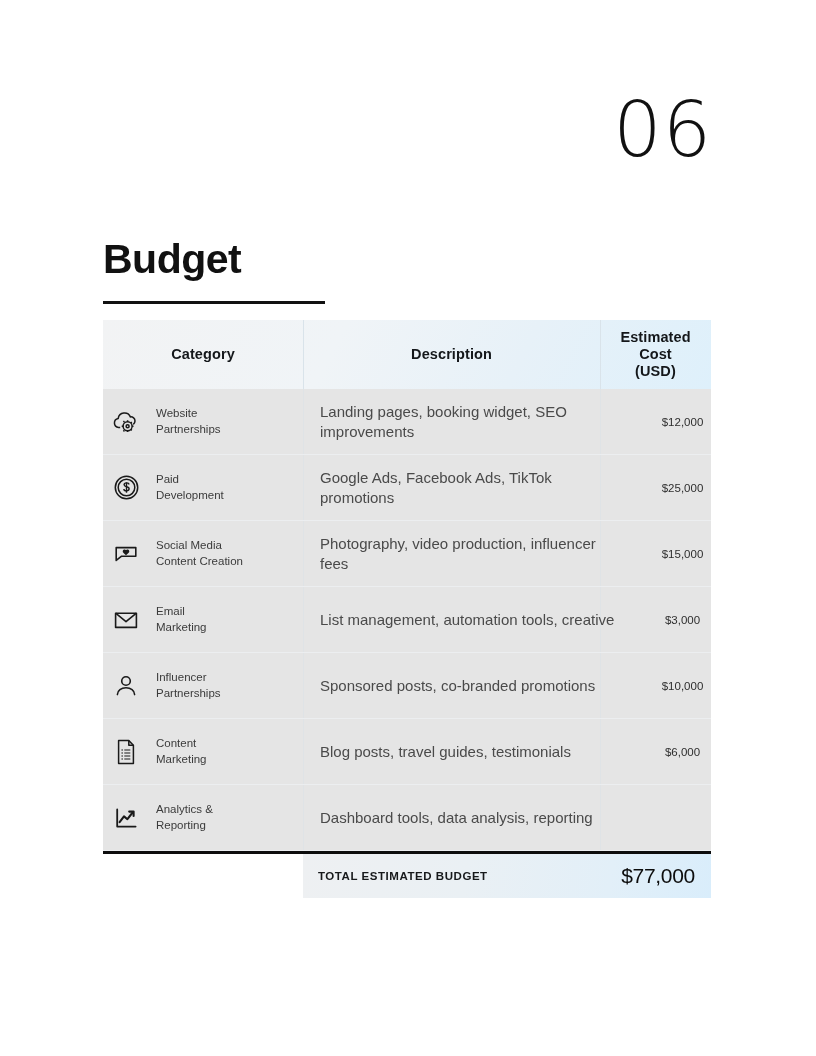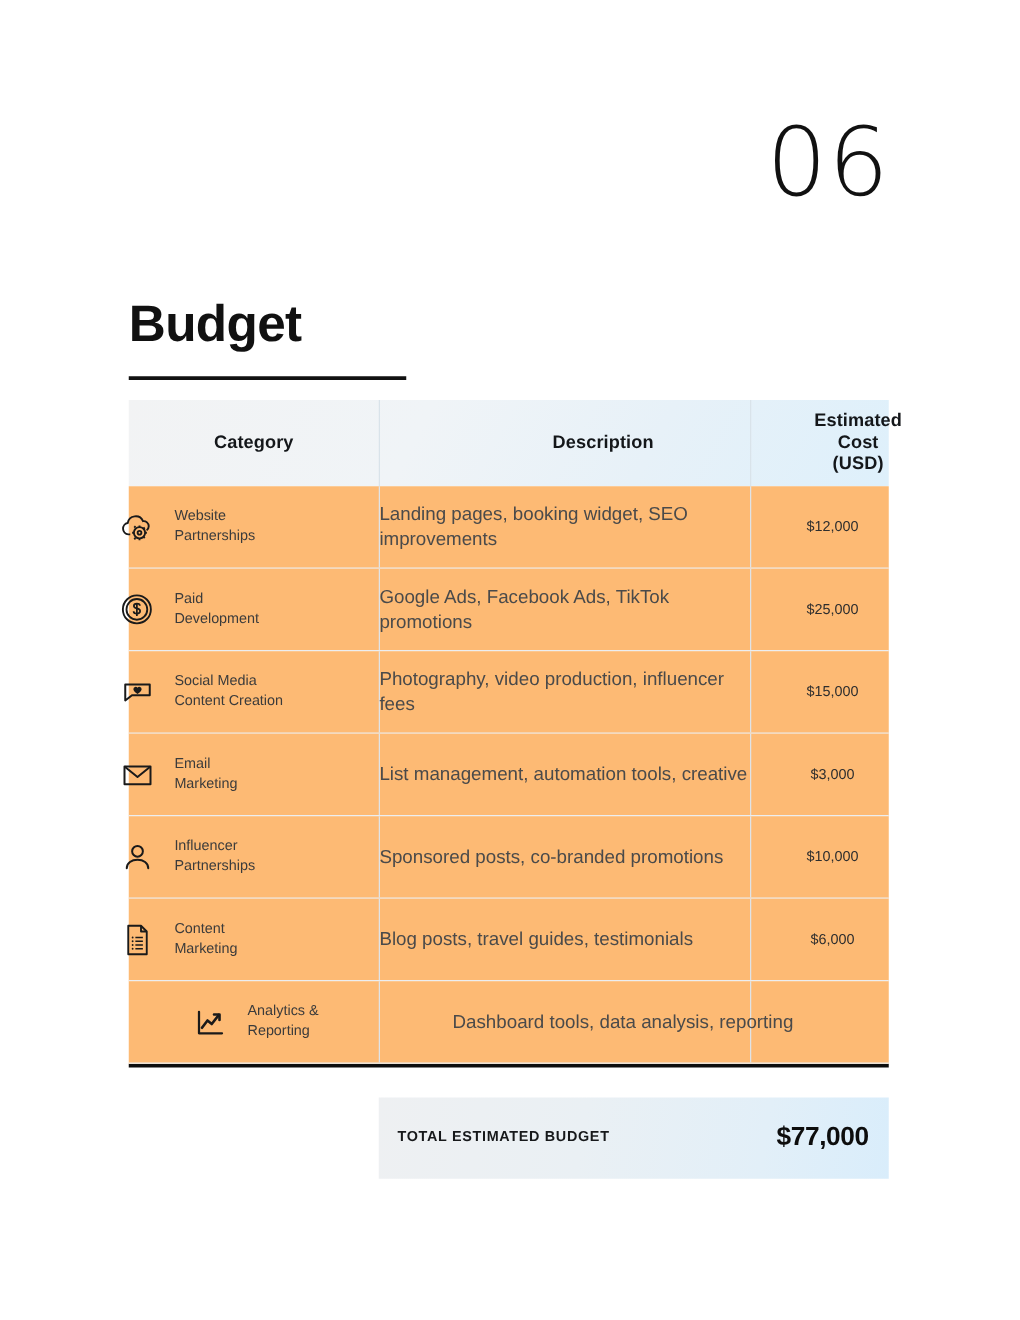--- a/index.html
+++ b/index.html
@@ -65,21 +65,21 @@
     width: 608px;
   }
 
   .row {
     display: flex;
     align-items: stretch;
     position: relative;
   }
 
   .col-cat   { width: 200px; flex: 0 0 200px; position: relative; }
-  .col-desc  { width: 297px; flex: 0 0 297px; position: relative; padding-left: 31px; }
+  .col-desc  { width: 297px; flex: 0 0 297px; position: relative; }
   .col-cost  { width: 111px; flex: 0 0 111px; position: relative; }
 
   
   .table-head {
     height: 69px;
     background: linear-gradient(118deg, #f2f3f4 0%, #f0f4f7 38%, #e7f1f8 68%, #def0fb 100%);
   }
   .table-head .col-cat,
   .table-head .col-desc,
   .table-head .col-cost {
@@ -93,22 +93,21 @@
     font-weight: bold;
     color: #14171a;
     line-height: 1.18;
     letter-spacing: 0.1px;
   }
 
   
   .data-row {
     height: 65px;
     border-bottom: 1px solid #eceef0;
-    background: #fdba74;
-    justify-content: center;
+    background: #e5e5e5;
   }
   .data-row:first-of-type { border-top: none; }
 
   .cat-cell {
     display: flex;
     align-items: center;
     padding-left: 6px;
   }
   .cat-icon {
     width: 34px;
@@ -165,22 +164,21 @@
   
   .table-rule {
     width: 608px;
     height: 2.5px;
     background: #0d0d0d;
   }
 
   
   .total-row {
     display: flex;
-    height: 65px;
-    margin-top: 24px;
+    height: 44px;
   }
   .total-spacer {
     width: 200px;
     flex: 0 0 200px;
     background: #ffffff;
   }
   .total-band {
     flex: 1 1 auto;
     display: flex;
     align-items: center;
@@ -190,21 +188,21 @@
   }
   .total-label {
     font-size: 11.5px;
     font-weight: bold;
     letter-spacing: 0.55px;
     color: #17191b;
     flex: 1 1 auto;
   }
   .total-value {
     font-size: 21px;
-    font-weight: bold;
+    font-weight: normal;
     color: #0d0d0d;
     letter-spacing: -0.3px;
     white-space: nowrap;
   }
 </style>
 </head>
 <body>
 
 <div class="page">
 

